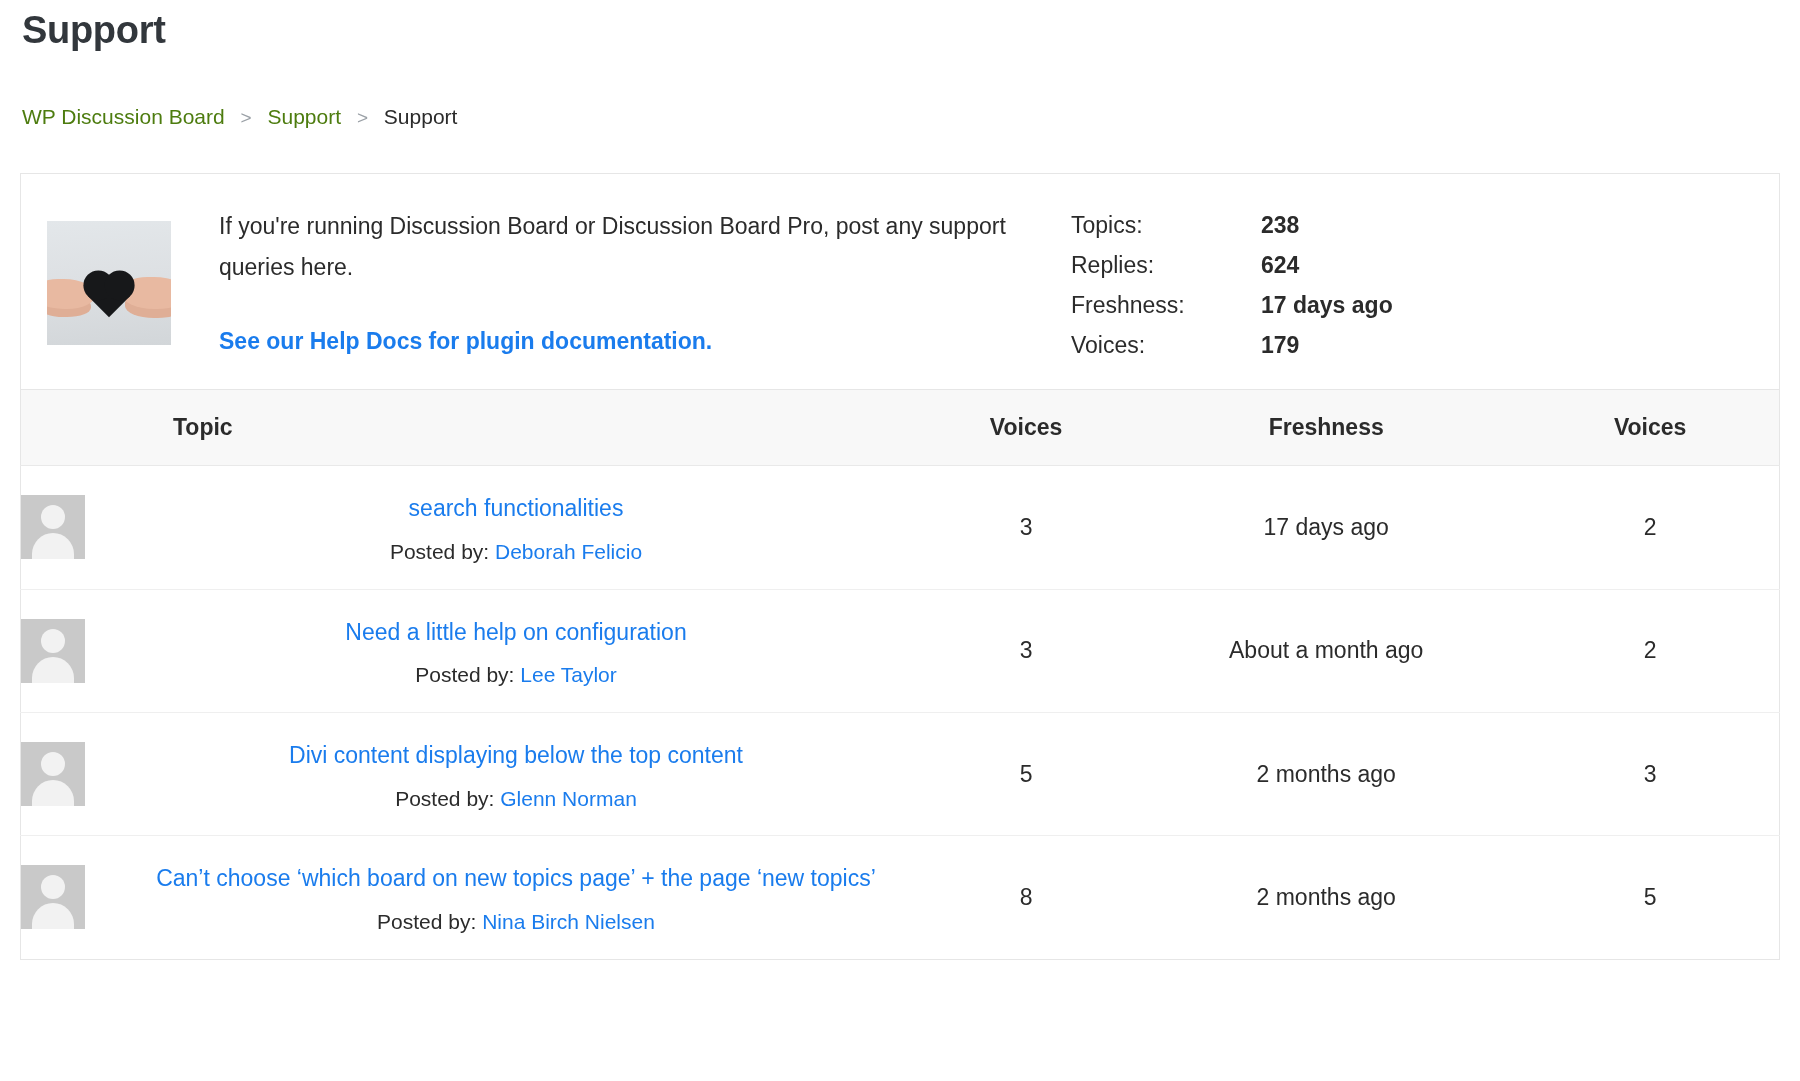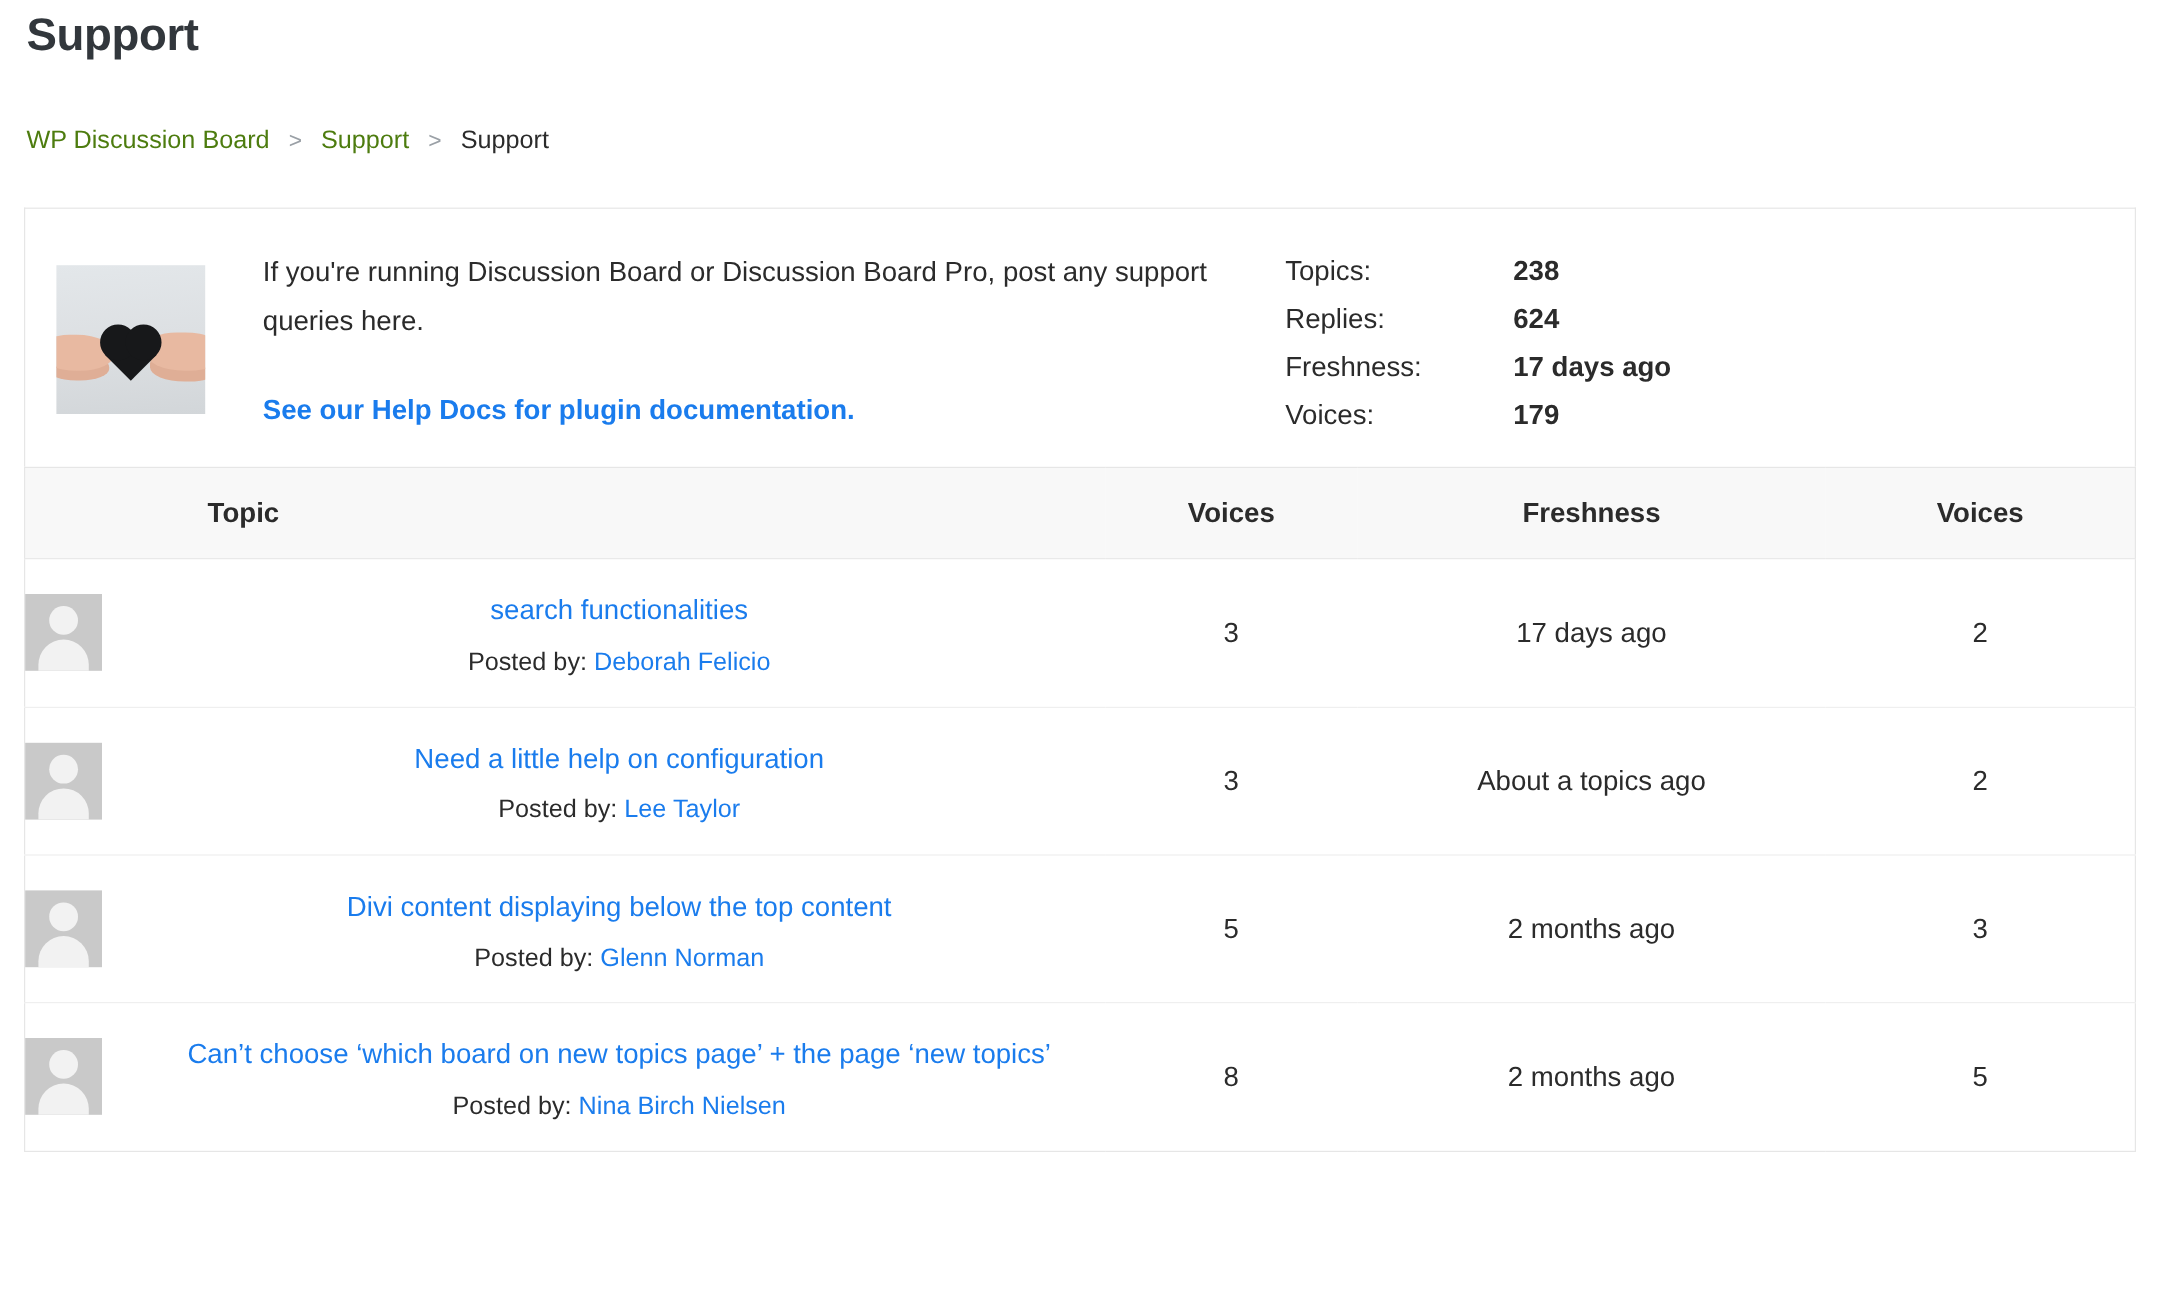--- a/index.html
+++ b/index.html
@@ -312,21 +312,21 @@
             <div class="topic-text">
               <a class="topic-link" href="#">Need a little help on configuration</a>
               <div class="posted-by">
                 <span>Posted by:</span>
                 <a href="#">Lee Taylor</a>
               </div>
             </div>
           </div>
         </td>
         <td>3</td>
-        <td>About a topics ago</td>
+        <td>About a month ago</td>
         <td>2</td>
       </tr>
 
       <tr>
         <td class="topic-cell">
           <div class="topic-inner">
             <div class="avatar">
               <div class="head"></div>
               <div class="body"></div>
             </div>

